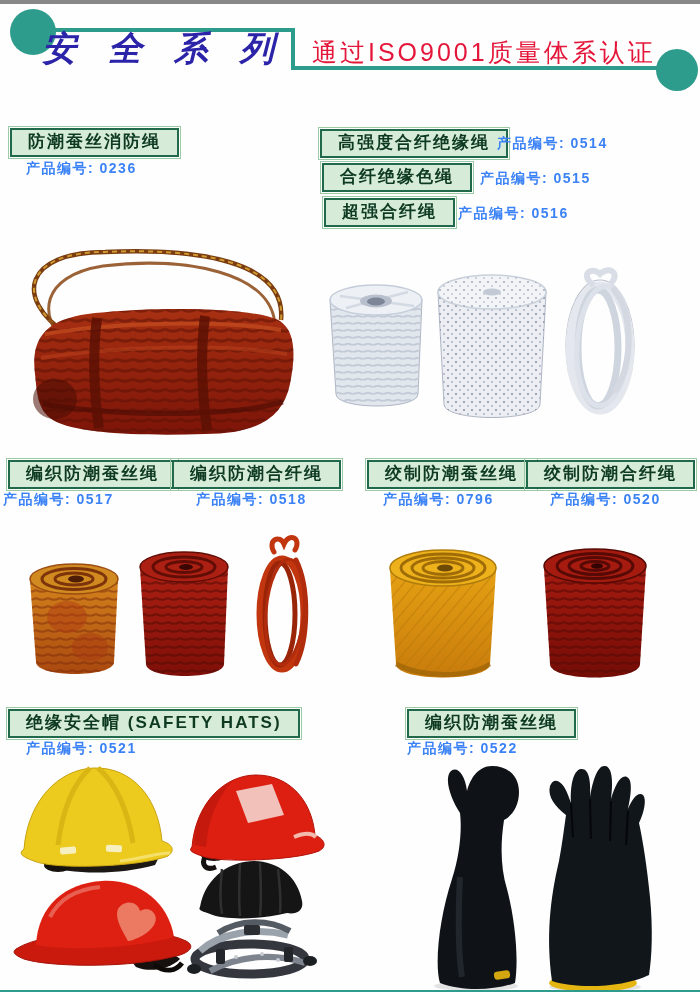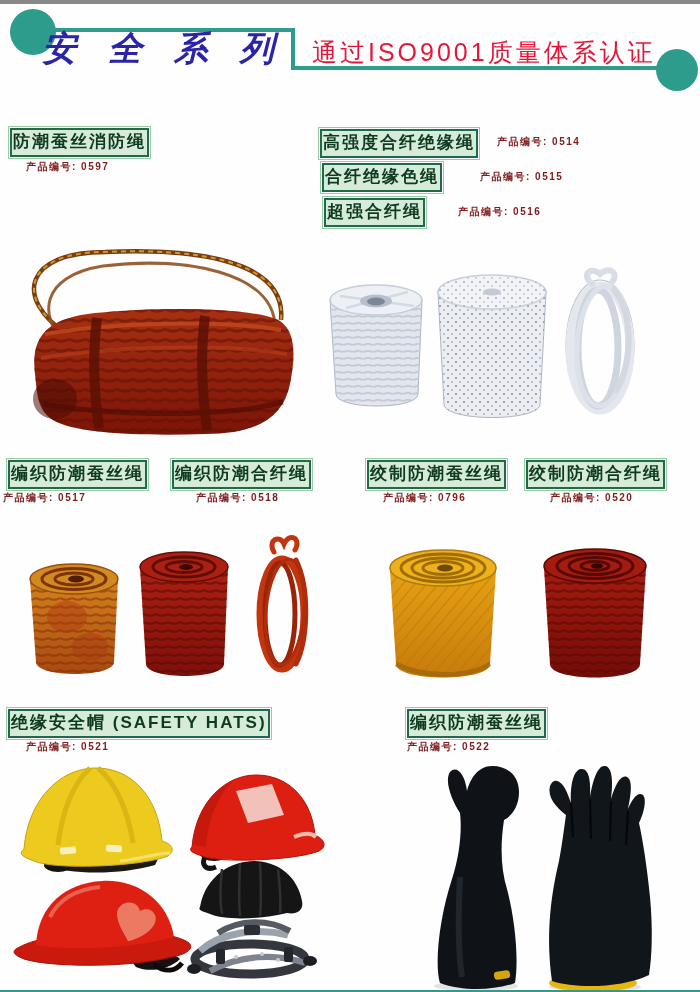--- a/index.html
+++ b/index.html
@@ -3,42 +3,42 @@
 <meta charset="utf-8">
 <style>
   html,body{margin:0;padding:0;background:#888;}
   .page{position:relative;width:700px;height:992px;background:#fefefe;overflow:hidden;
         font-family:"Liberation Sans", sans-serif;margin:4px auto;}
   .abs{position:absolute;}
   .brand-title{font-size:34px;font-weight:bold;font-style:italic;color:#2b23a8;
         letter-spacing:32px;white-space:nowrap;}
   .cert{font-size:25px;font-weight:normal;color:#e4173a;letter-spacing:3px;white-space:nowrap;}
   .plabel{display:inline-block;background:#d6ecd8;border:2px solid #20694a;
-        outline:1px solid #9ccaa4;outline-offset:1px;padding:1px 1px 2px;
+        outline:1px solid #9ccaa4;outline-offset:1px;padding:1px 16px 2px;
         font-size:17px;font-weight:bold;color:#0e3a22;letter-spacing:2px;
         line-height:22px;white-space:nowrap;}
-  .pcode{font-size:10px;font-weight:bold;color:#7f1d1d;letter-spacing:1.5px;white-space:nowrap;}
+  .pcode{font-size:14px;font-weight:bold;color:#3b82f6;letter-spacing:1.5px;white-space:nowrap;}
   .bottom-bar{left:0;bottom:0;width:700px;height:6px;background:#2e9c8c;}
   svg{display:block;}
 </style>
 </head>
 <body>
 
 <div class="page">
 
   <svg class="abs" style="left:0;top:0" width="700" height="95" viewBox="0 0 700 95">
     <circle cx="33" cy="28" r="23" fill="#2e9c8c"></circle>
     <path d="M50,26 H293 V64 H660" fill="none" stroke="#2e9c8c" stroke-width="4"></path>
     <circle cx="677" cy="66" r="21" fill="#2e9c8c"></circle>
   </svg>
   <div class="abs brand-title" style="left:42px;top:22px">安全系列</div>
   <div class="abs cert" style="left:312px;top:32px">通过ISO9001质量体系认证</div>
 
   <div class="abs plabel" style="left:10px;top:124px">防潮蚕丝消防绳</div>
-  <div class="abs pcode" style="left:26px;top:156px">产品编号: 0597</div>
+  <div class="abs pcode" style="left:26px;top:156px">产品编号: 0236</div>
 
   <div class="abs plabel" style="left:320px;top:125px">高强度合纤绝缘绳</div>
   <div class="abs pcode" style="left:497px;top:131px">产品编号: 0514</div>
 
   <div class="abs plabel" style="left:322px;top:159px">合纤绝缘色绳</div>
   <div class="abs pcode" style="left:480px;top:166px">产品编号: 0515</div>
 
   <div class="abs plabel" style="left:324px;top:194px">超强合纤绳</div>
   <div class="abs pcode" style="left:458px;top:201px">产品编号: 0516</div>
 

